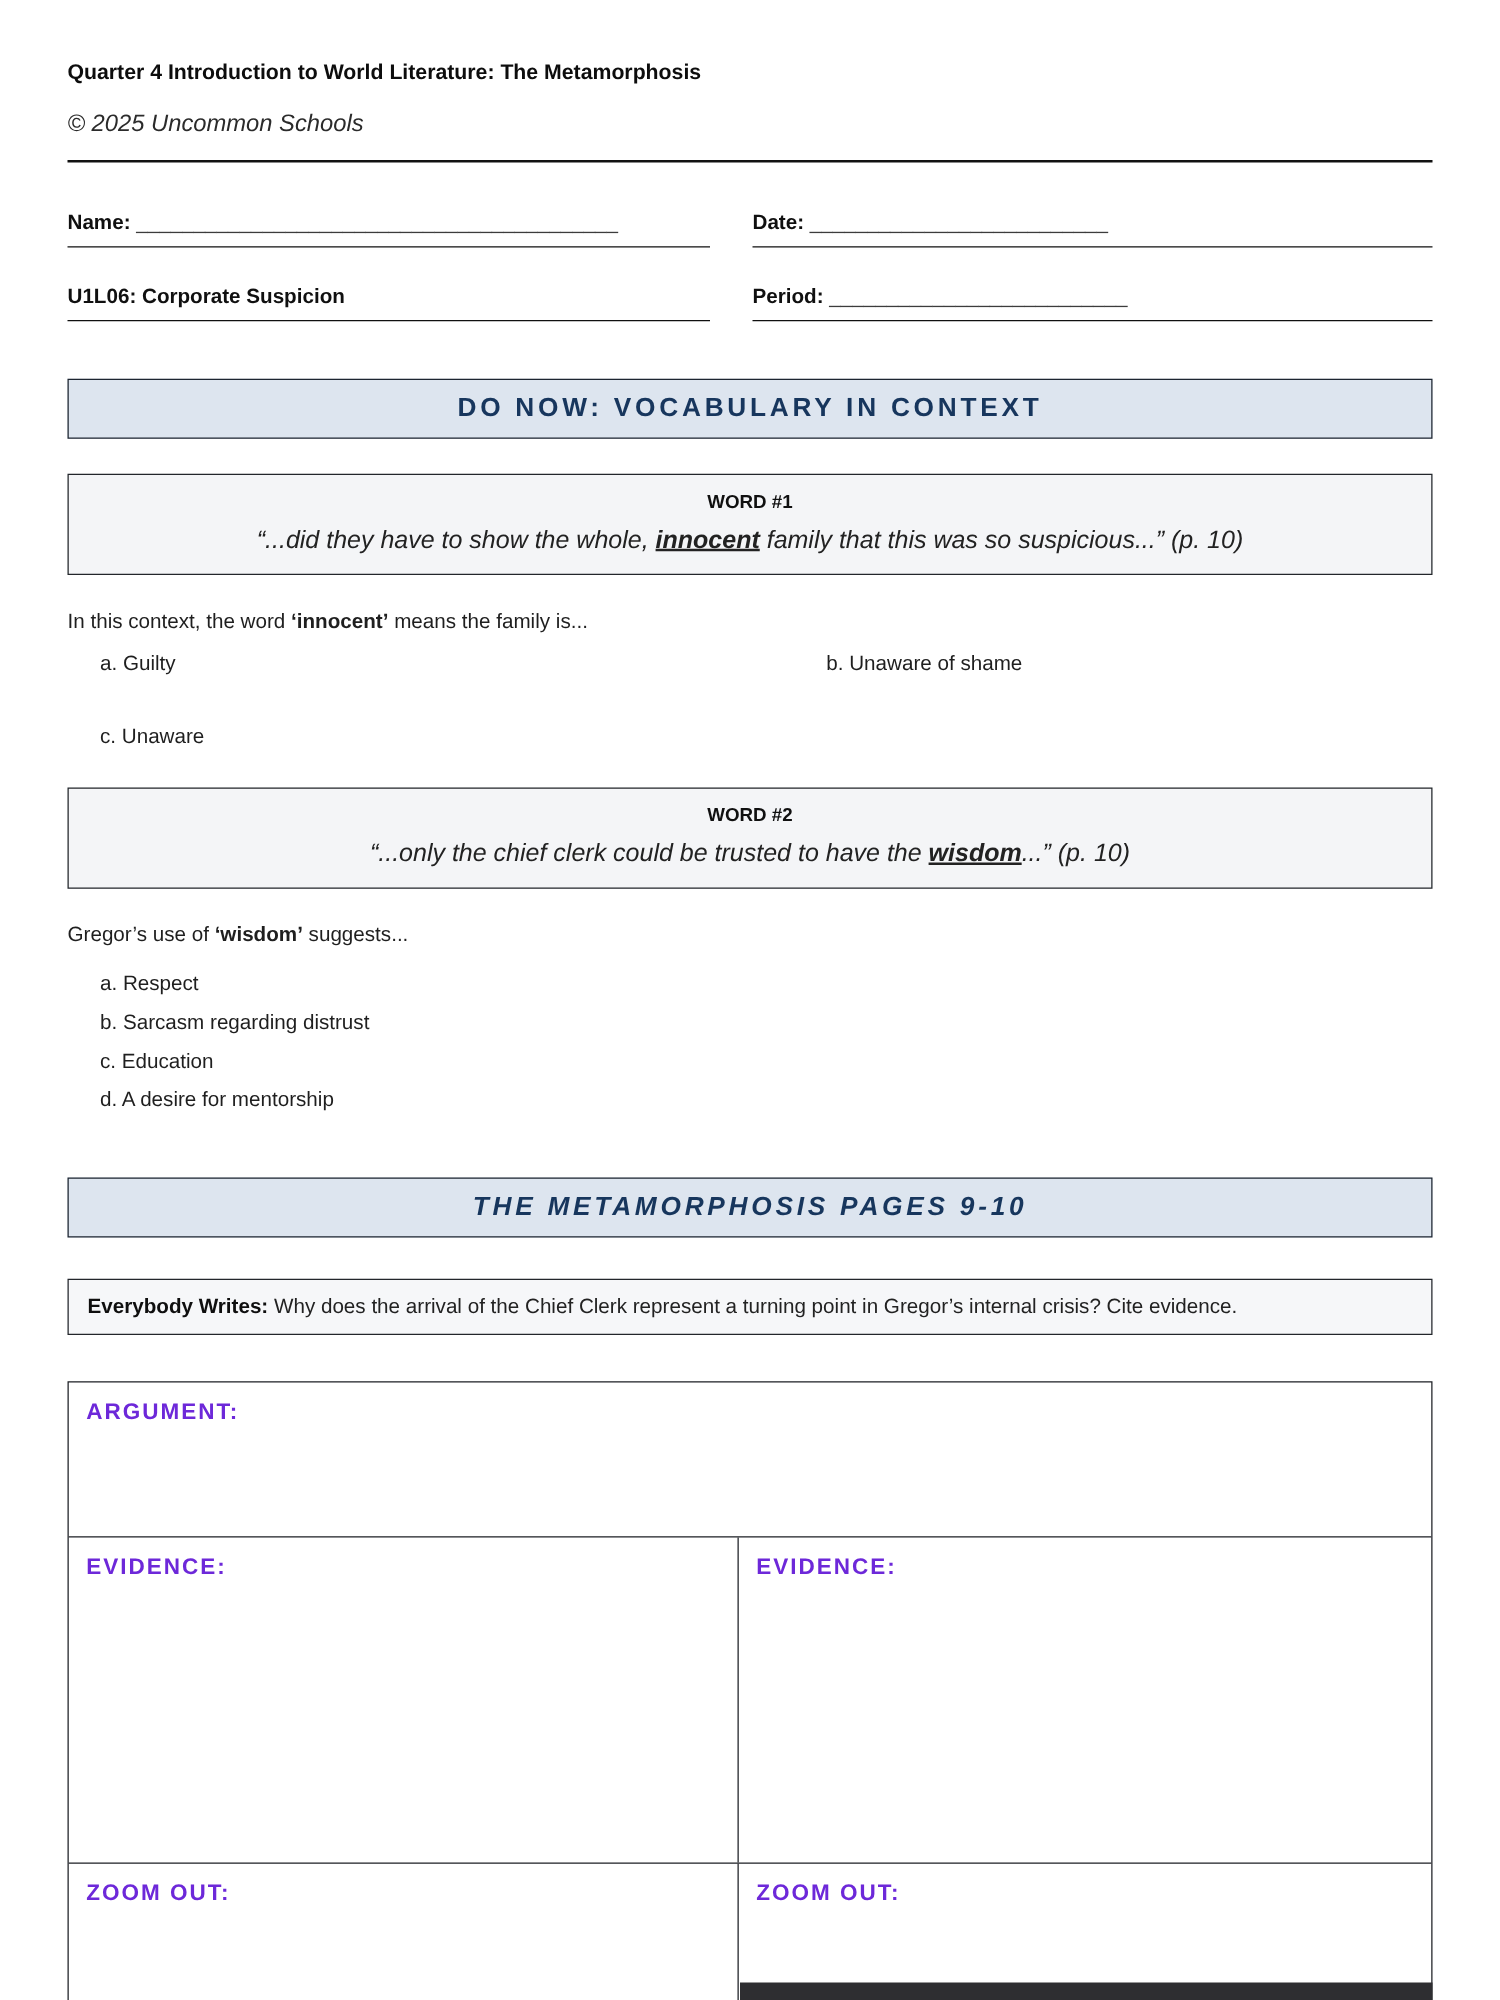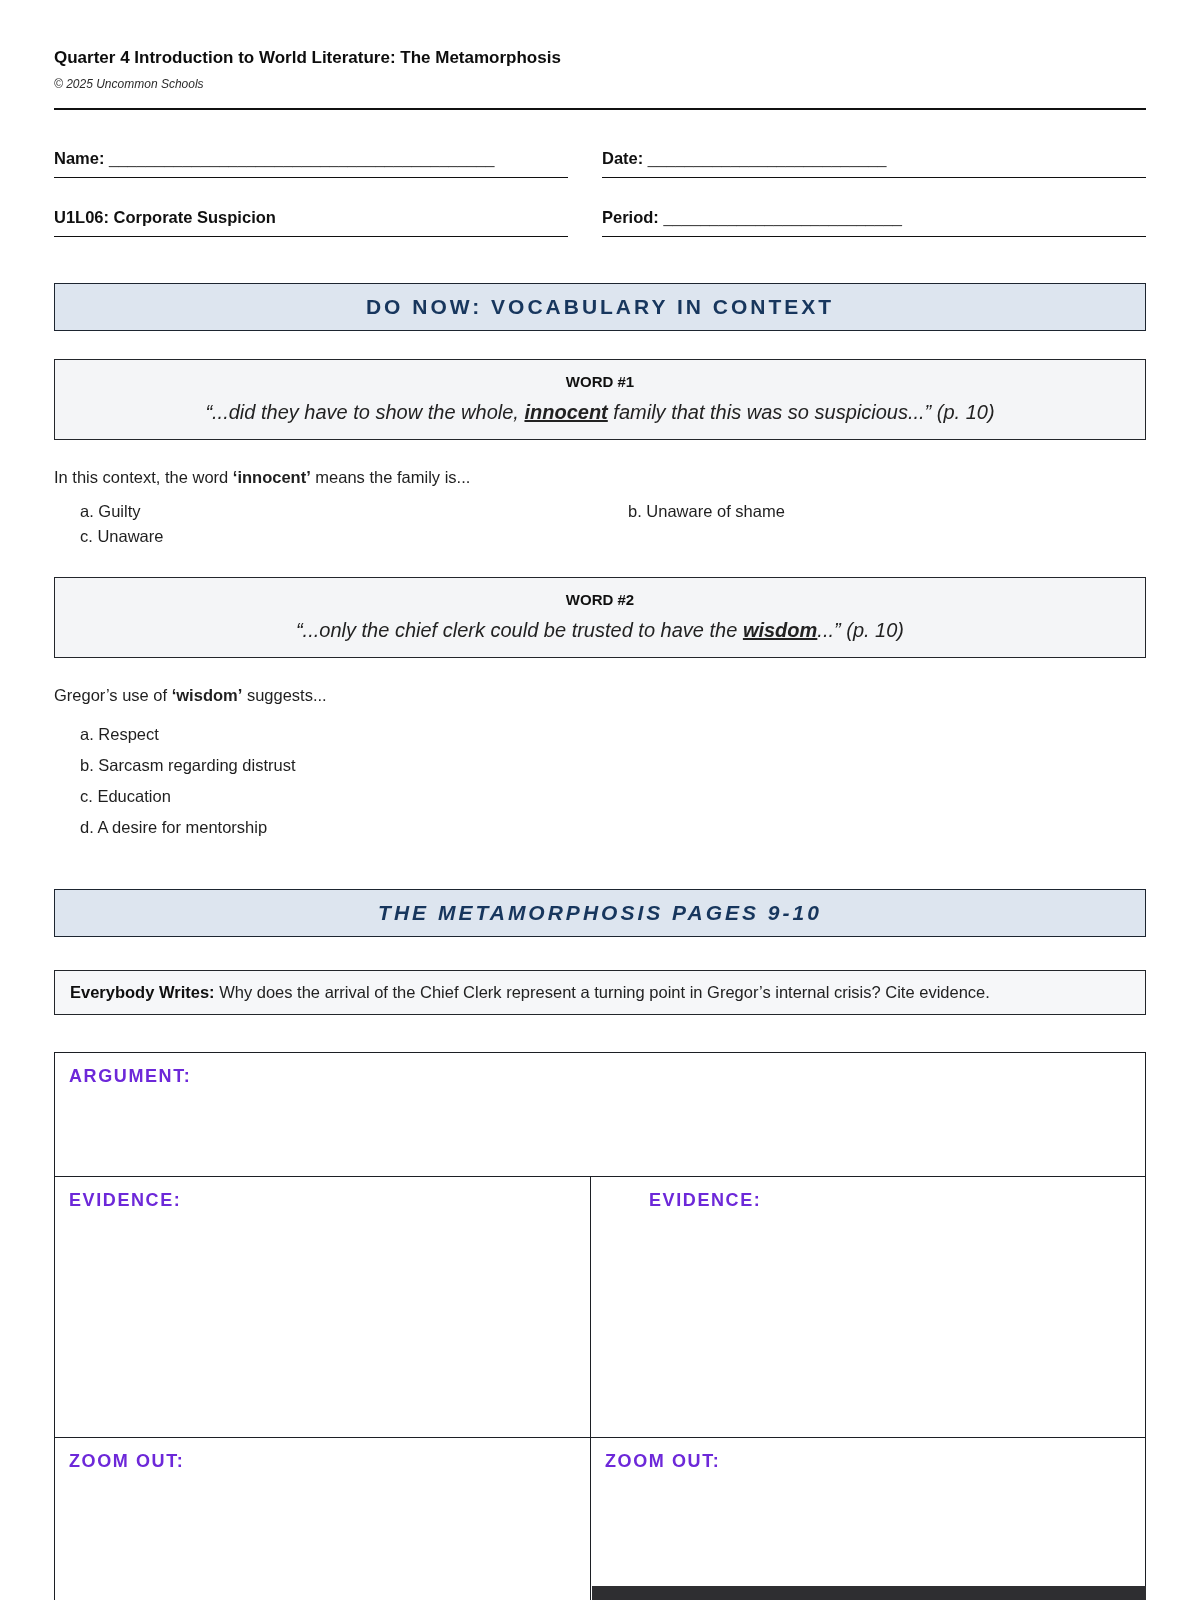--- a/index.html
+++ b/index.html
@@ -10,21 +10,21 @@
     height: 1600px;
     overflow: hidden;
     background: #ffffff;
     font-family: "Liberation Sans", "DejaVu Sans", sans-serif;
     color: #1a1a1a;
     padding: 48px 54px 0 54px;
   }
 
   
   .doc-title { font-size: 17px; font-weight: 700; color: #0d0d0d; }
-  .doc-copyright { margin-top: 9px; font-size: 12px; font-style: italic; color: #2b2b2b; }
+  .doc-copyright { margin-top: 21px; font-size: 19px; font-style: italic; color: #2b2b2b; }
   .header-rule { border: none; border-top: 2px solid #111; margin-top: 17px; }
 
   
   .info-grid {
     display: grid;
     grid-template-columns: 514px 1fr;
     column-gap: 34px;
     row-gap: 30px;
     margin-top: 39px;
   }
@@ -65,20 +65,21 @@
   .kw { font-weight: 700; text-decoration: underline; }
 
   
   .question-line { margin-top: 28px; font-size: 16.5px; color: #1f1f1f; }
   .q-bold { font-weight: 700; }
   .choices-grid {
     margin-top: 12px;
     padding-left: 26px;
     display: grid;
     grid-template-columns: 548px 1fr;
+    gap: 33px;
   }
   .choices-grid .choice { line-height: 25px; font-size: 16.5px; color: #1f1f1f; }
   .choices-list { margin-top: 14px; padding-left: 26px; }
   .choices-list .choice { line-height: 31px; font-size: 16.5px; color: #1f1f1f; }
 
   
   .prompt-box {
     margin-top: 33px;
     background: #f6f7f9;
     border: 1.6px solid #23262b;
@@ -93,21 +94,21 @@
   .cell { padding: 13px 14px; }
   .cell-label {
     font-size: 18px;
     font-weight: 700;
     letter-spacing: 1.6px;
     color: #6d28d9;
   }
   .argument-cell { height: 124px; border-bottom: 1.8px solid #1c1f24; }
   .split-row { display: grid; grid-template-columns: 536px 1fr; }
   .split-row .cell:first-child { border-right: 1.8px solid #1c1f24; }
-  .evidence-row { border-bottom: 1.8px solid #1c1f24; gap: 44px; }
+  .evidence-row { border-bottom: 1.8px solid #1c1f24; }
   .evidence-row .cell { height: 260px; }
   .zoom-row .cell { height: 240px; }
 
   
   .cutoff-dark-bar {
     position: absolute;
     left: 592px;
     right: 54px;
     top: 1586px;
     height: 14px;

